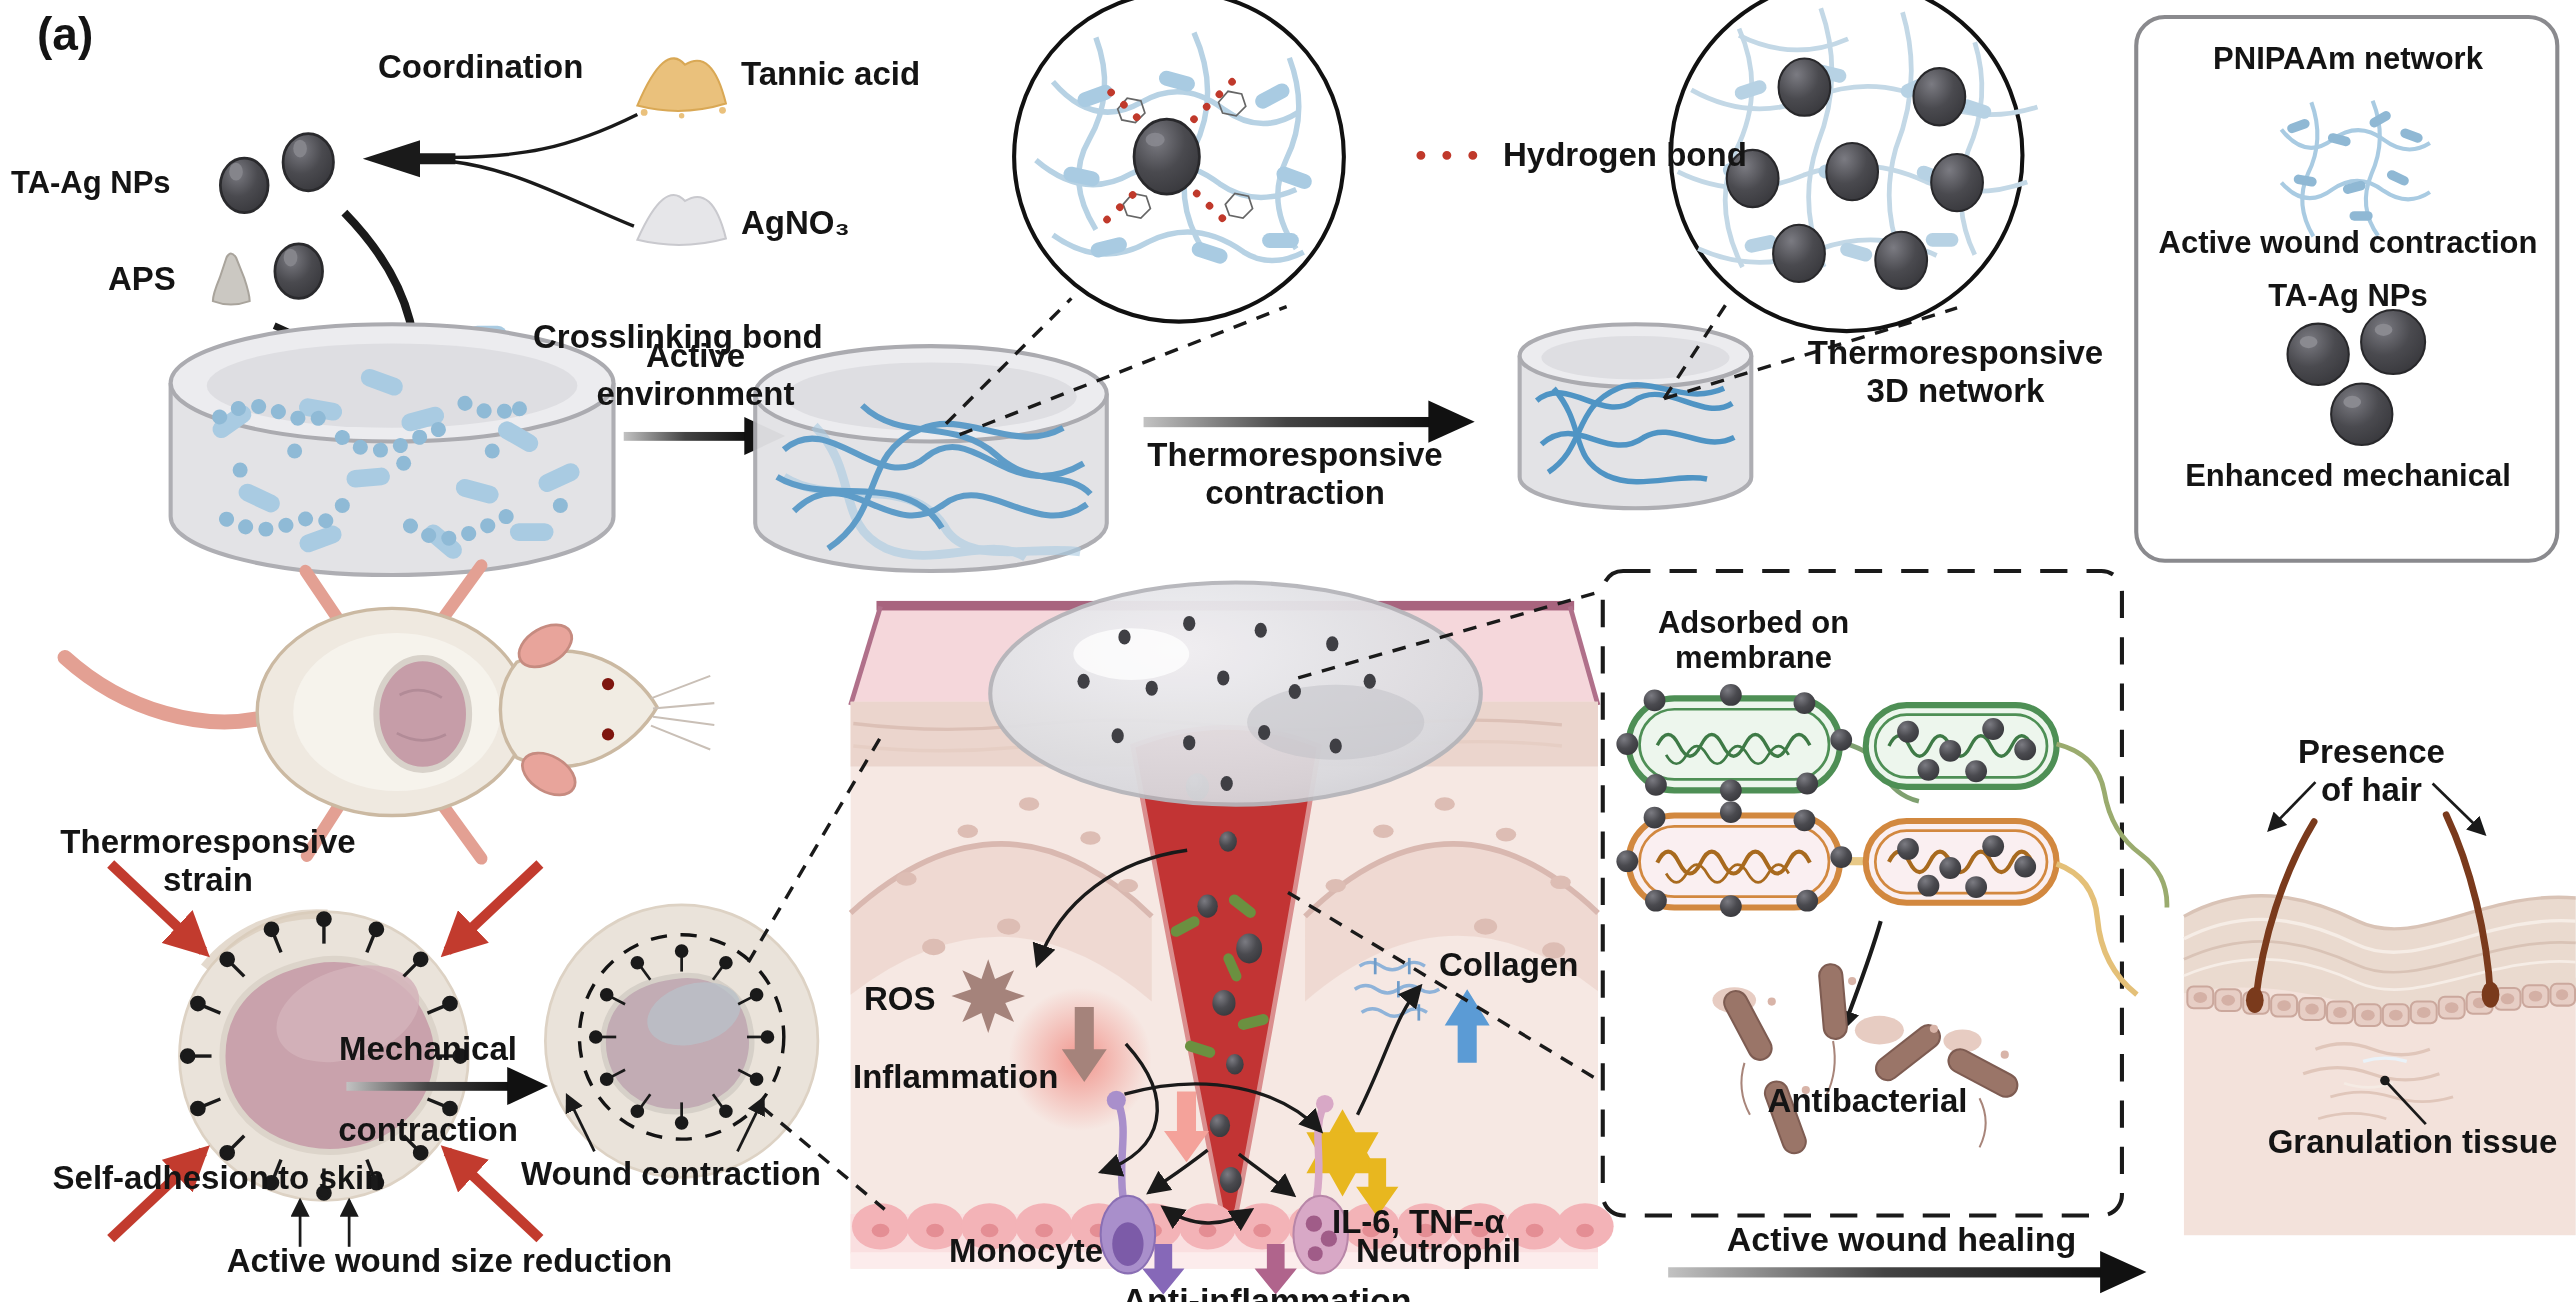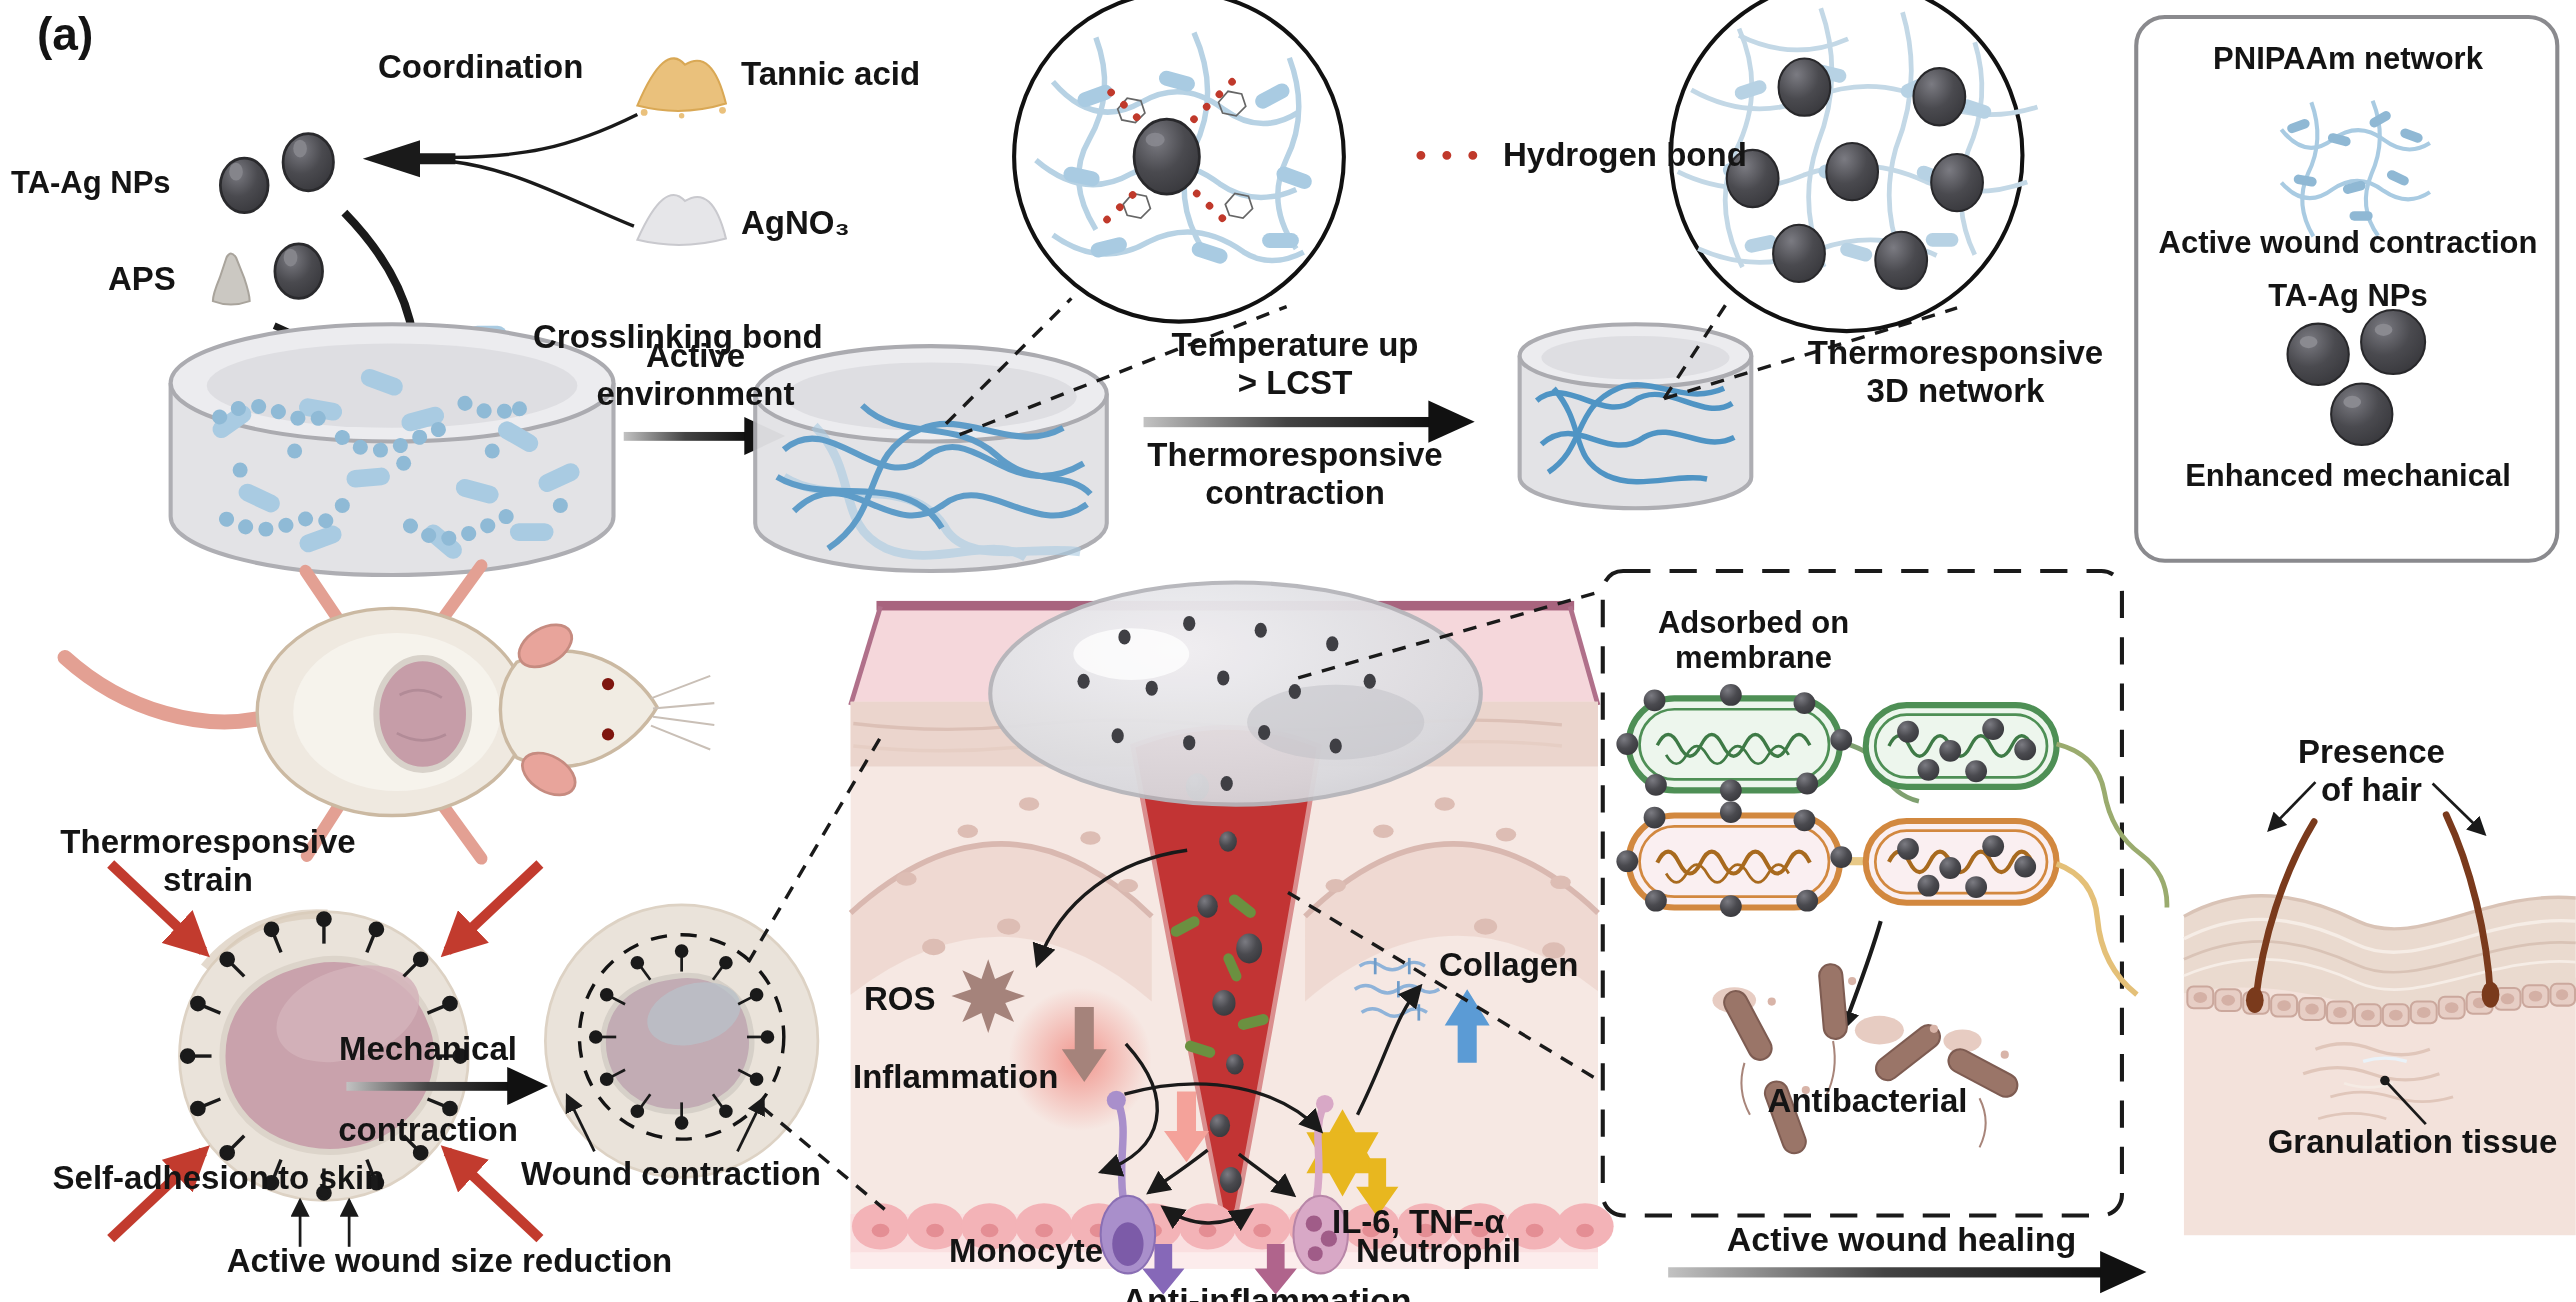--- a/index.html
+++ b/index.html
@@ -733,24 +733,20 @@
 <div class="lbl fs48" style="left:108px;top:260px">APS</div>
 <div class="lbl fs48" style="left:533px;top:318px">Crosslinking bond</div>
 
 <div class="lbl c fs48" style="left:566px;top:337px;width:259px">
   <span class="ln">Active</span>
   <span class="ln">environment</span>
 </div>
 
 <div class="lbl fs48" style="left:1503px;top:136px">Hydrogen bond</div>
 
-<div class="lbl c fs48" style="left:1118px;top:326px;width:354px">
-  <span class="ln">Temperature up</span>
-  <span class="ln">&gt; LCST</span>
-</div>
 <div class="lbl c fs48" style="left:1118px;top:436px;width:354px">
   <span class="ln">Thermoresponsive</span>
   <span class="ln">contraction</span>
 </div>
 <div class="lbl c fs48" style="left:1785px;top:334px;width:341px">
   <span class="ln">Thermoresponsive</span>
   <span class="ln">3D network</span>
 </div>
 
 <div class="lbl c" style="left:2147px;top:41px;width:402px">PNIPAAm network</div>

